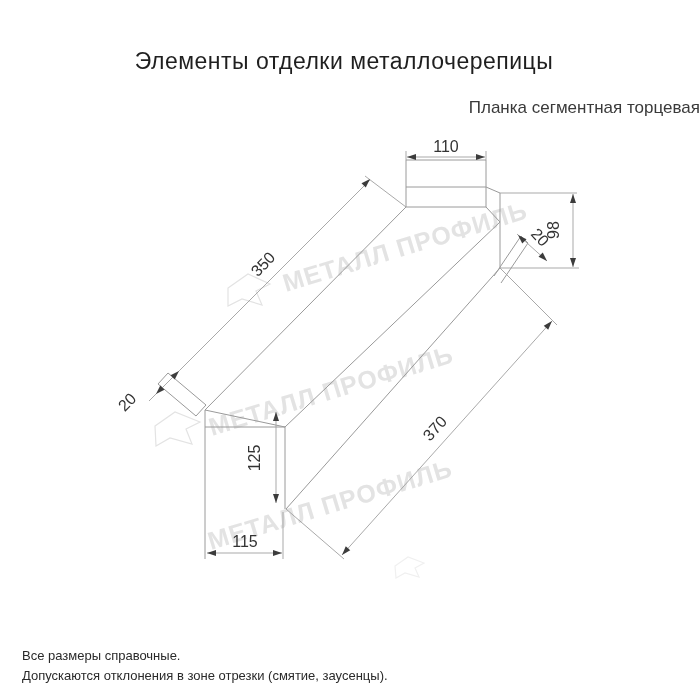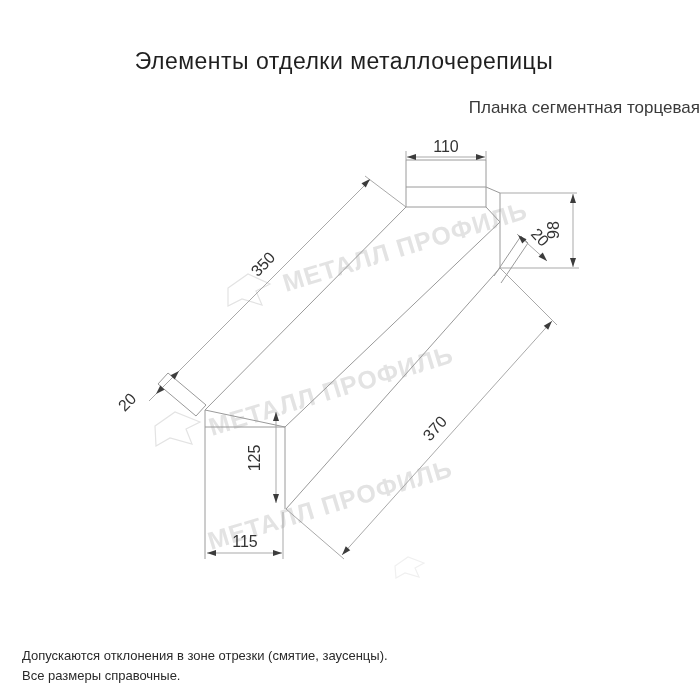--- a/index.html
+++ b/index.html
@@ -91,17 +91,17 @@
       <text class="dimtext" transform="translate(131,406) rotate(-45)">20</text>
       <text class="dimtext" transform="translate(559,230) rotate(-90)">98</text>
       <text class="dimtext" transform="translate(536,241) rotate(47)">20</text>
       <text class="dimtext" transform="translate(260,458) rotate(-90)">125</text>
       <text class="dimtext" transform="translate(439,432) rotate(-48)">370</text>
       <text class="dimtext" x="245" y="547">115</text>
     </g>
   </svg>
 
   <div class="footnotes">
+    <div>Все размеры справочные.</div>
     <div>Допускаются отклонения в зоне отрезки (смятие, заусенцы).</div>
-    <div>Все размеры справочные.</div>
   </div>
 
 </div>
 
 </body></html>

